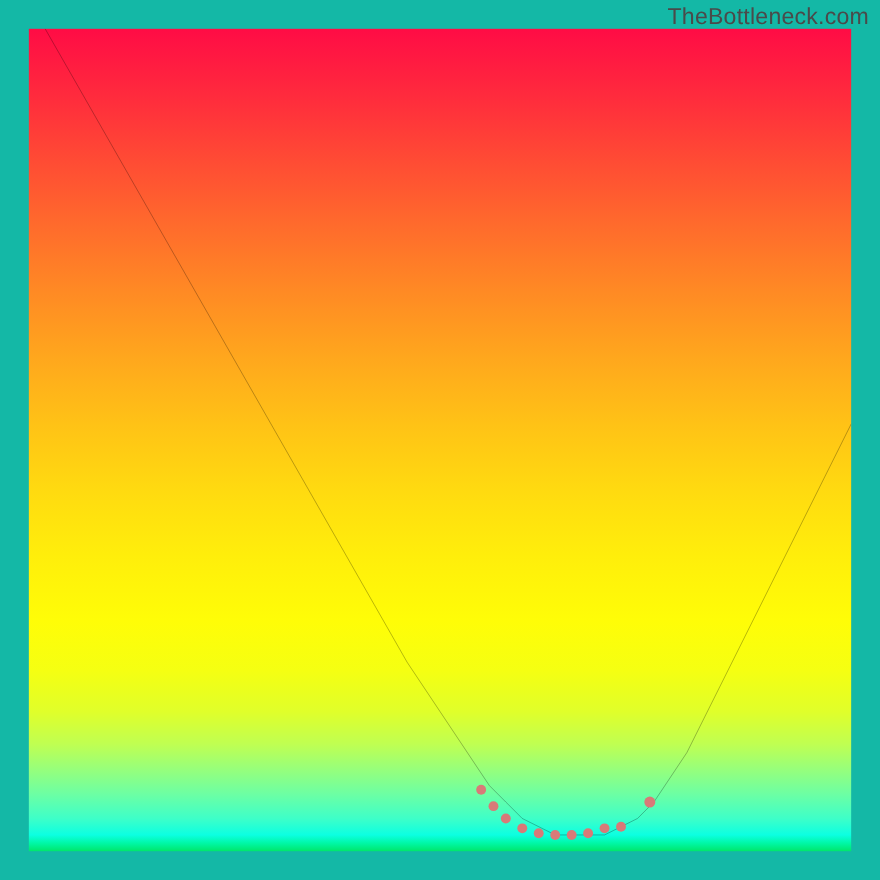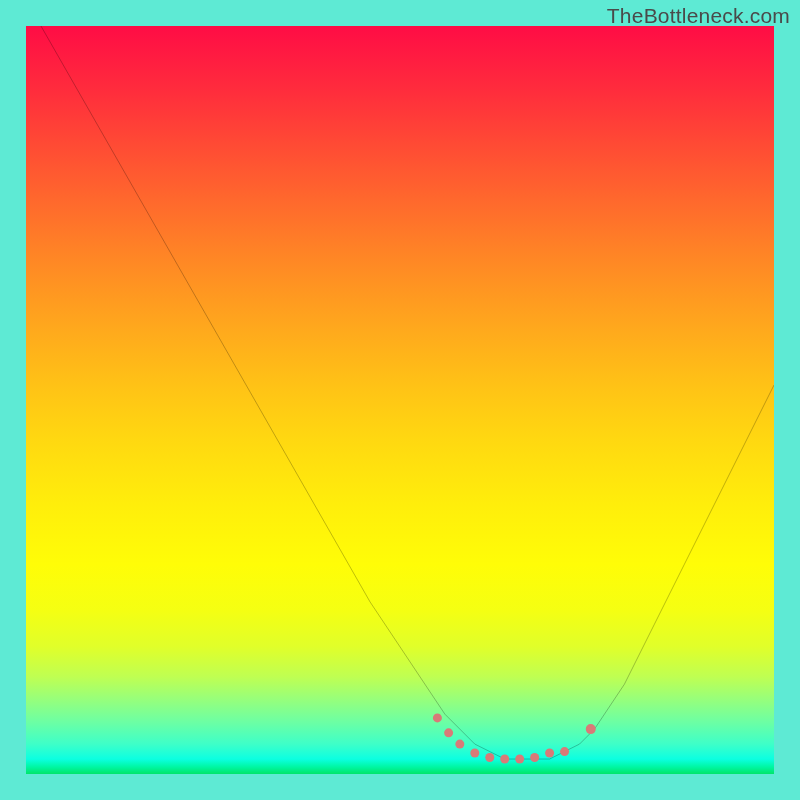--- a/index.html
+++ b/index.html
@@ -8,21 +8,21 @@
     width: 800px;
     height: 800px;
     overflow: hidden;
     background: #000;
     font-family: Arial, Helvetica, sans-serif;
   }
   .frame {
     position: relative;
     width: 800px;
     height: 800px;
-    background: #5eead4;
+    background: #14b8a6;
   }
   .plot {
     position: absolute;
     left: 26px;
     top: 26px;
     width: 748px;
     height: 748px;
     overflow: hidden;
   }
   .gradient {

